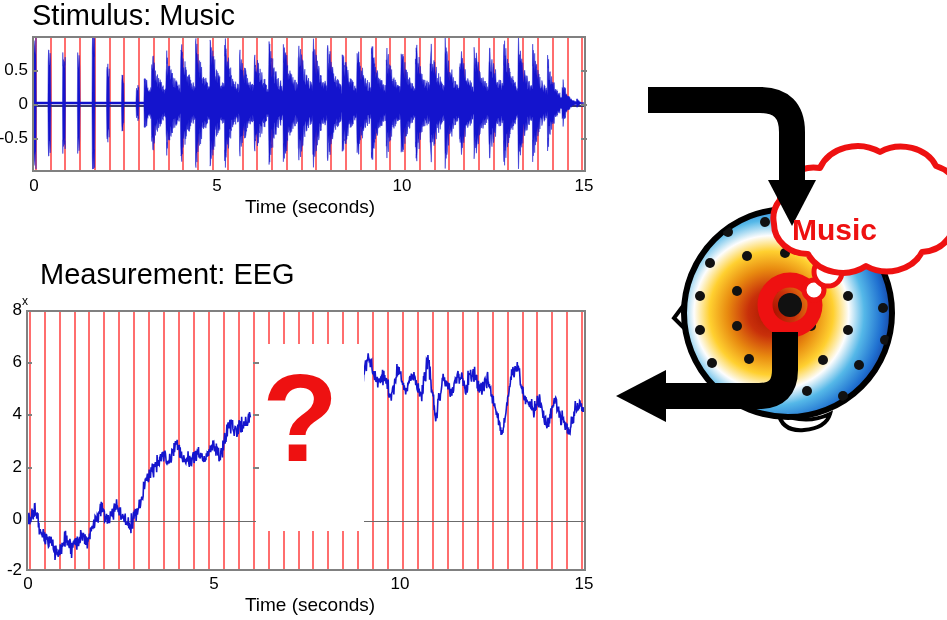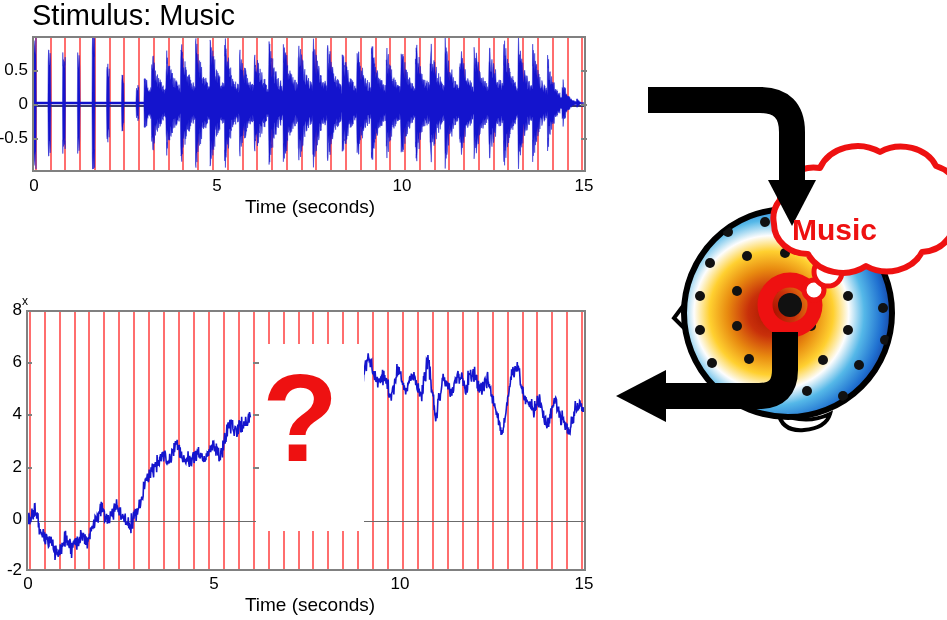--- a/index.html
+++ b/index.html
@@ -164,20 +164,21 @@
     <div class="tick-mark ytick-mark-right" style="right:33px;top:138px;"></div>
 
     <div class="xtick-label" style="left:34px;top:176px;">0</div>
     <div class="xtick-label" style="left:217px;top:176px;">5</div>
     <div class="xtick-label" style="left:402px;top:176px;">10</div>
     <div class="xtick-label" style="left:584px;top:176px;">15</div>
 
     <div class="xaxis-title" style="left:310px;top:196px;">Time (seconds)</div>
   </div>
 
+  <div class="panel-title" id="title-eeg">Measurement: EEG</div>
 
   <div class="plot" id="plot-eeg" style="left:0px;top:0px;width:620px;height:620px;">
 
     <div class="yunit" style="left:22px;top:294px;">x</div>
 
     <div class="ytick-label" style="left:-4px;width:26px;top:310px;">8</div>
     <div class="ytick-label" style="left:-4px;width:26px;top:362px;">6</div>
     <div class="ytick-label" style="left:-4px;width:26px;top:414px;">4</div>
     <div class="ytick-label" style="left:-4px;width:26px;top:467px;">2</div>
     <div class="ytick-label" style="left:-4px;width:26px;top:519px;">0</div>

